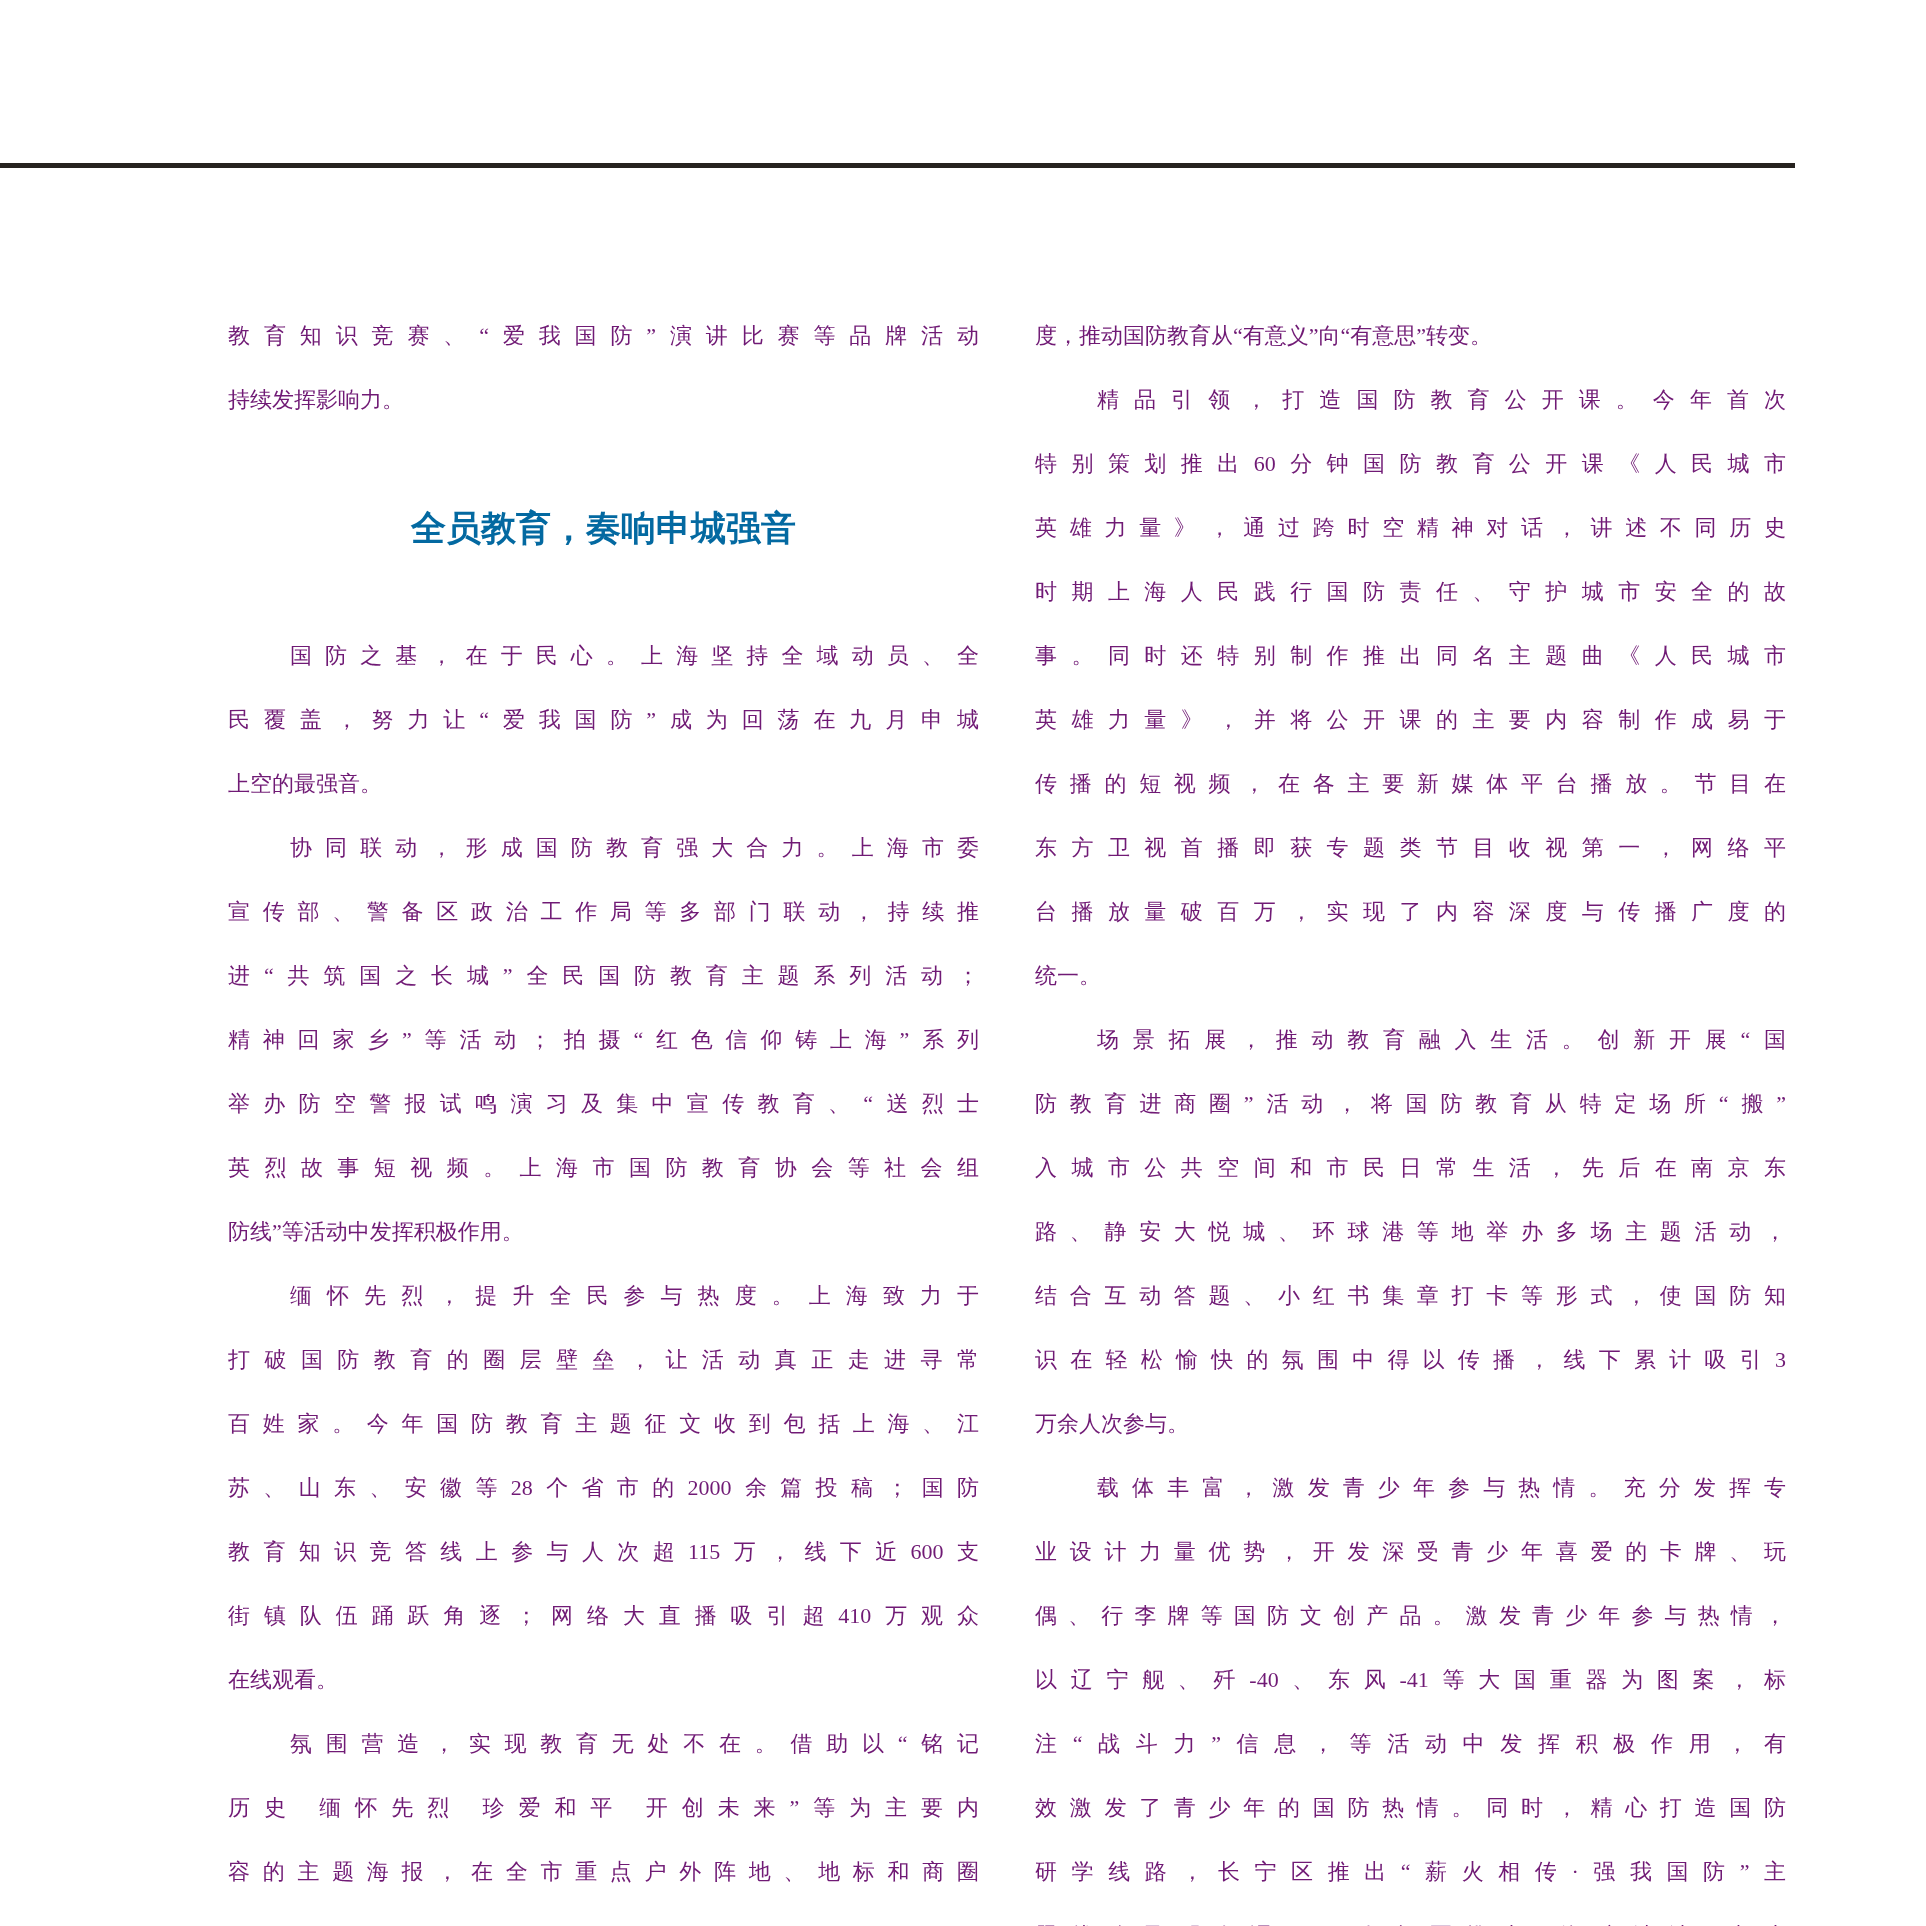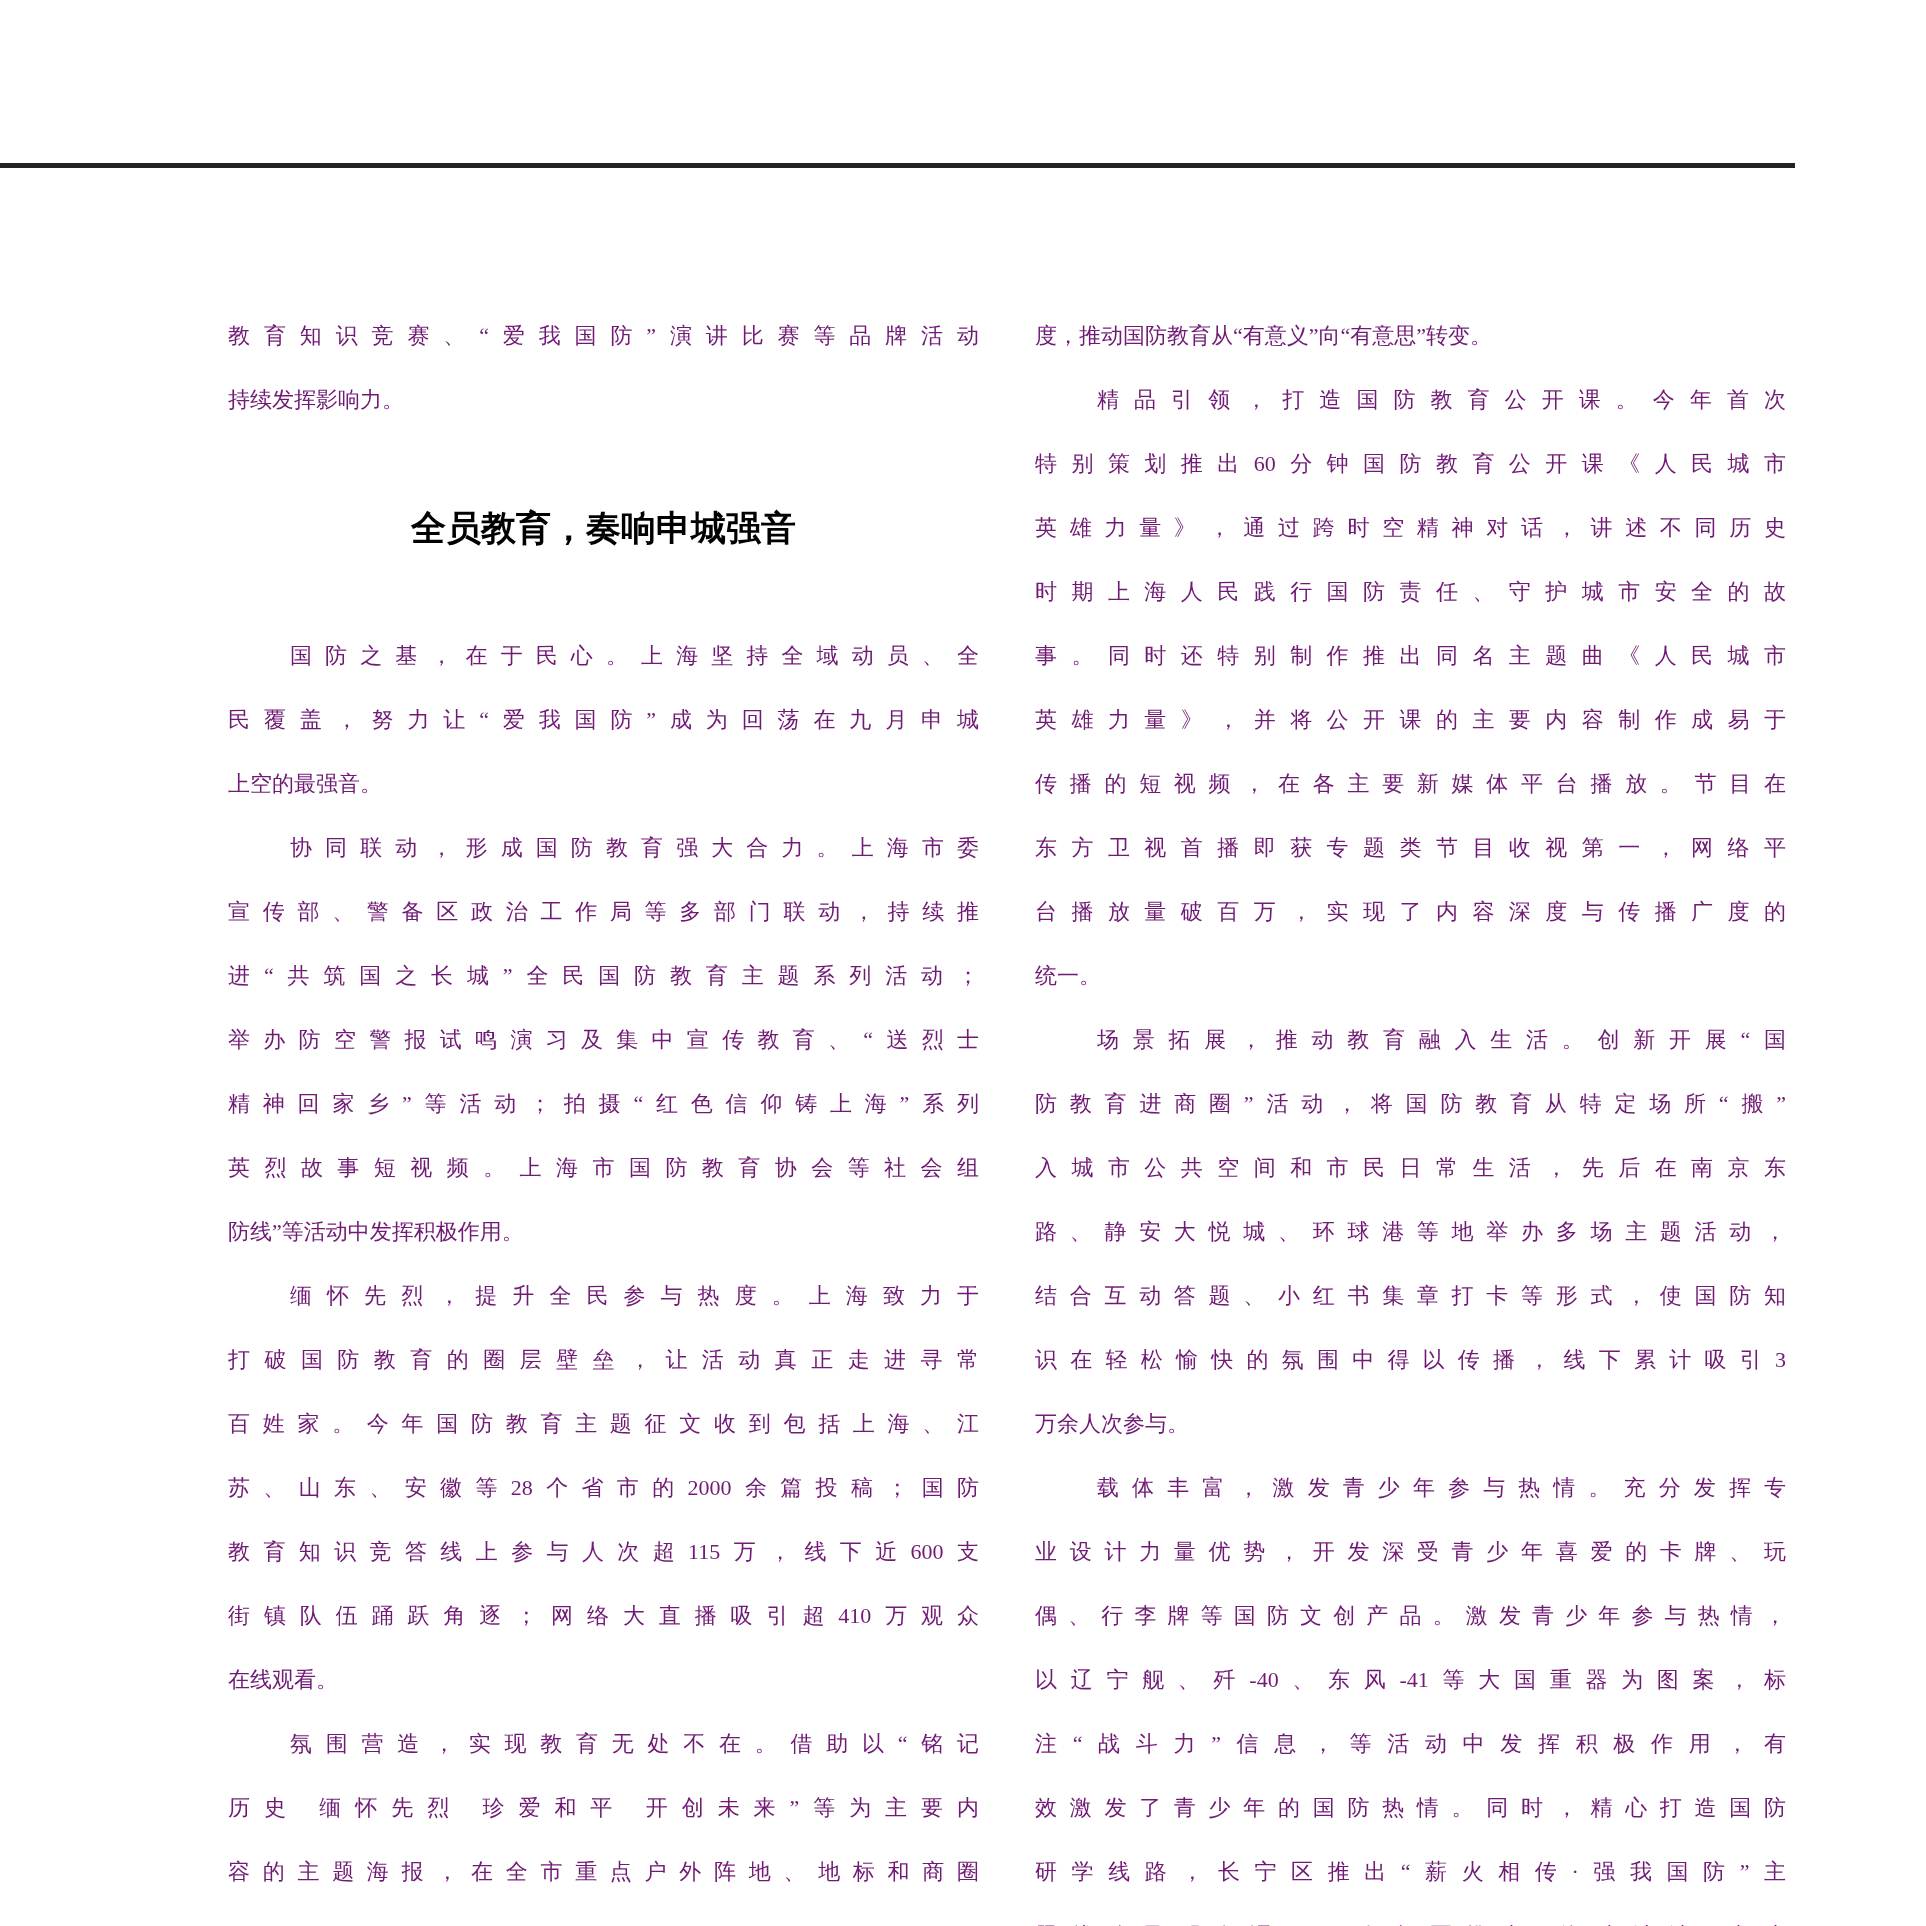--- a/index.html
+++ b/index.html
@@ -34,21 +34,21 @@
     text-align: justify;
     text-align-last: justify;
     overflow: visible;
   }
   .line.end { text-align-last: left; }
   .line.indent { padding-left: 62px; }
   .line.heading {
     font-family: "Liberation Sans", "DejaVu Sans", sans-serif;
     font-weight: bold;
     font-size: 35px;
-    color: #000000;
+    color: #0369a1;
     text-align: center;
     text-align-last: center;
     padding-left: 0;
   }
   .line.blank { text-align-last: left; }
 </style>
 </head>
 <body>
 
 <div class="page">
@@ -60,22 +60,22 @@
       <div class="line end">持续发挥影响力。</div>
       <div class="line blank"></div>
       <div class="line heading">全员教育，奏响申城强音</div>
       <div class="line blank"></div>
       <div class="line indent">国防之基，在于民心。上海坚持全域动员、全</div>
       <div class="line">民覆盖，努力让“爱我国防”成为回荡在九月申城</div>
       <div class="line end">上空的最强音。</div>
       <div class="line indent">协同联动，形成国防教育强大合力。上海市委</div>
       <div class="line">宣传部、警备区政治工作局等多部门联动，持续推</div>
       <div class="line">进“共筑国之长城”全民国防教育主题系列活动；</div>
+      <div class="line">精神回家乡”等活动；拍摄“红色信仰铸上海”系列</div>
       <div class="line">举办防空警报试鸣演习及集中宣传教育、“送烈士</div>
-      <div class="line">精神回家乡”等活动；拍摄“红色信仰铸上海”系列</div>
       <div class="line">英烈故事短视频。上海市国防教育协会等社会组</div>
       <div class="line end">防线”等活动中发挥积极作用。</div>
       <div class="line indent">缅怀先烈，提升全民参与热度。上海致力于</div>
       <div class="line">打破国防教育的圈层壁垒，让活动真正走进寻常</div>
       <div class="line">百姓家。今年国防教育主题征文收到包括上海、江</div>
       <div class="line">苏、山东、安徽等28个省市的2000余篇投稿；国防</div>
       <div class="line">教育知识竞答线上参与人次超115万，线下近600支</div>
       <div class="line">街镇队伍踊跃角逐；网络大直播吸引超410万观众</div>
       <div class="line end">在线观看。</div>
       <div class="line indent">氛围营造，实现教育无处不在。借助以“铭记</div>

